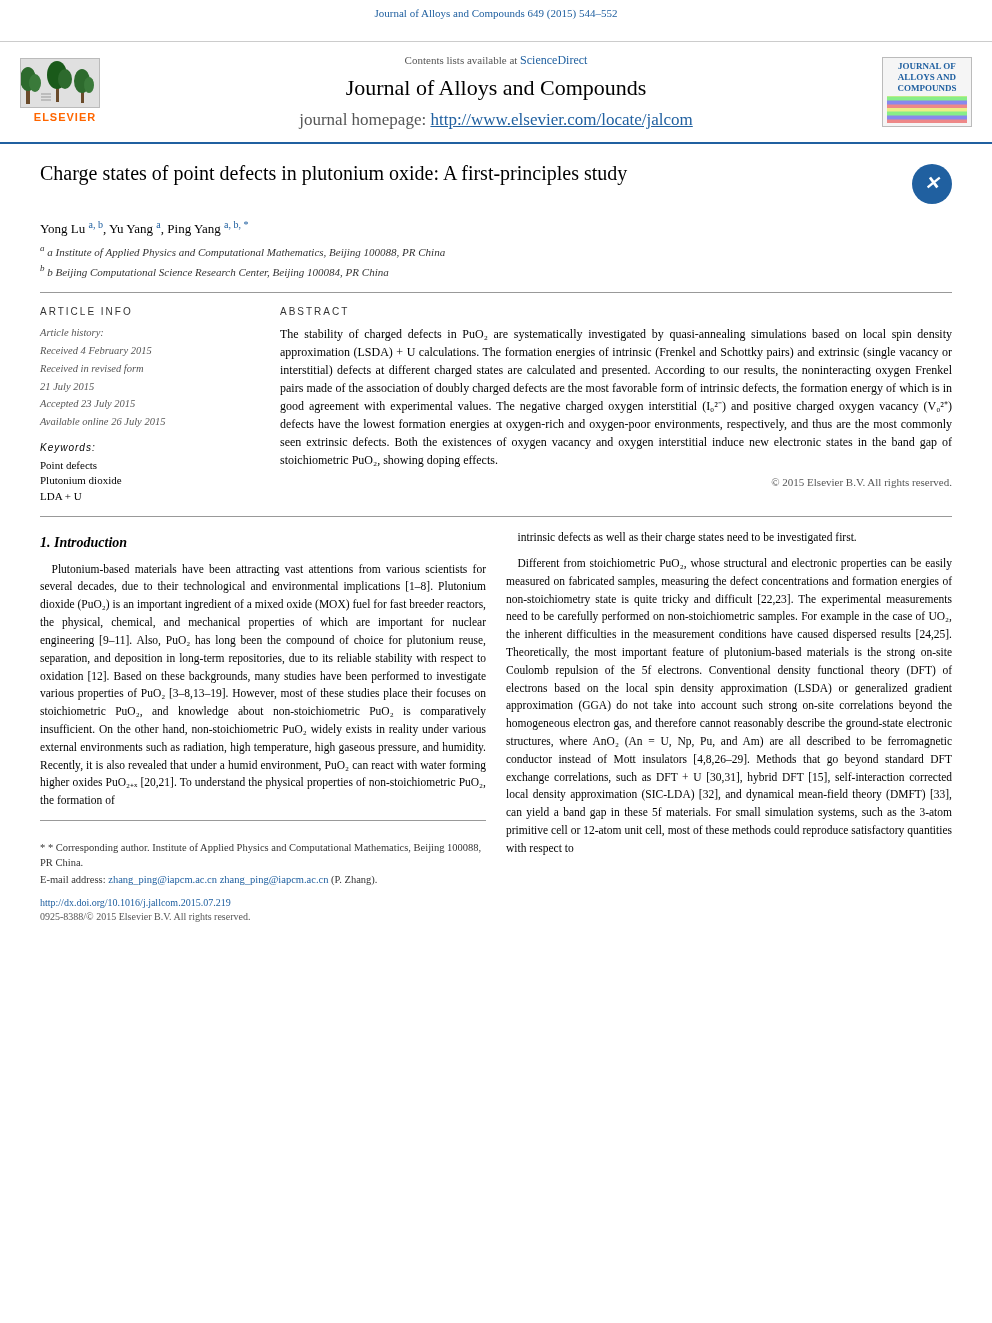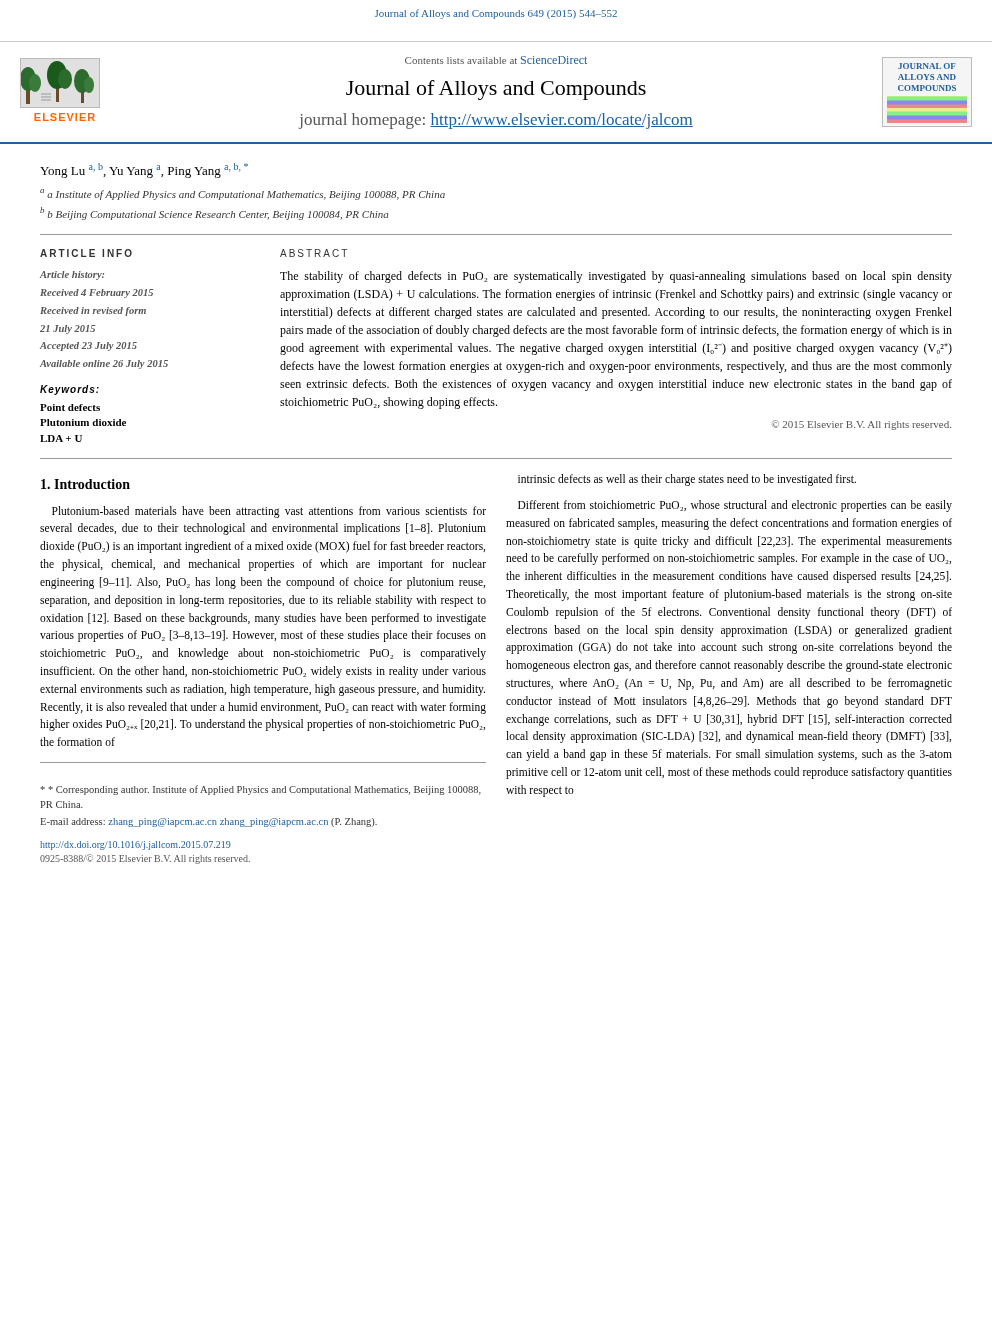--- a/index.html
+++ b/index.html
@@ -171,21 +171,20 @@
       border-top: 1px solid #999;
       margin: 12px 0;
     }
     .two-col {
       display: flex;
       gap: 20px;
     }
     .left-col {
       width: 220px;
       flex-shrink: 0;
-      font-weight: bold;
     }
     .right-col {
       flex: 1;
     }
     .section-label {
       font-size: 10px;
       font-family: Arial, sans-serif;
       letter-spacing: 2px;
       color: #333;
       margin-bottom: 6px;
@@ -243,20 +242,21 @@
       flex: 1;
     }
     .main-right {
       flex: 1;
     }
     .section-title {
       font-size: 14px;
       font-weight: bold;
       margin-bottom: 8px;
       margin-top: 4px;
+      font-style: italic;
     }
     .body-text {
       font-size: 11.5px;
       line-height: 1.55;
       text-align: justify;
     }
     .body-text p {
       margin-bottom: 8px;
       text-indent: 1em;
     }
@@ -331,20 +331,26 @@
   <div class="journal-side-logo">
     <div class="side-logo-box">
       <div class="side-logo-title">JOURNAL OF ALLOYS AND COMPOUNDS</div>
       <div class="side-logo-lines"></div>
     </div>
   </div>
 </div>
 
 <div class="article-body">
 
+  <div class="article-title-section">
+    <h1 class="article-title">Charge states of point defects in plutonium oxide: A first-principles study</h1>
+    <div class="crossmark-logo">
+      <div class="crossmark-circle">✕</div>
+    </div>
+  </div>
 
   <div class="authors-line">
     <span>Yong Lu</span>
     <sup>a, b</sup>,
     <span>Yu Yang</span>
     <sup>a</sup>,
     <span>Ping Yang</span>
     <sup>a, b, *</sup>
   </div>
 

